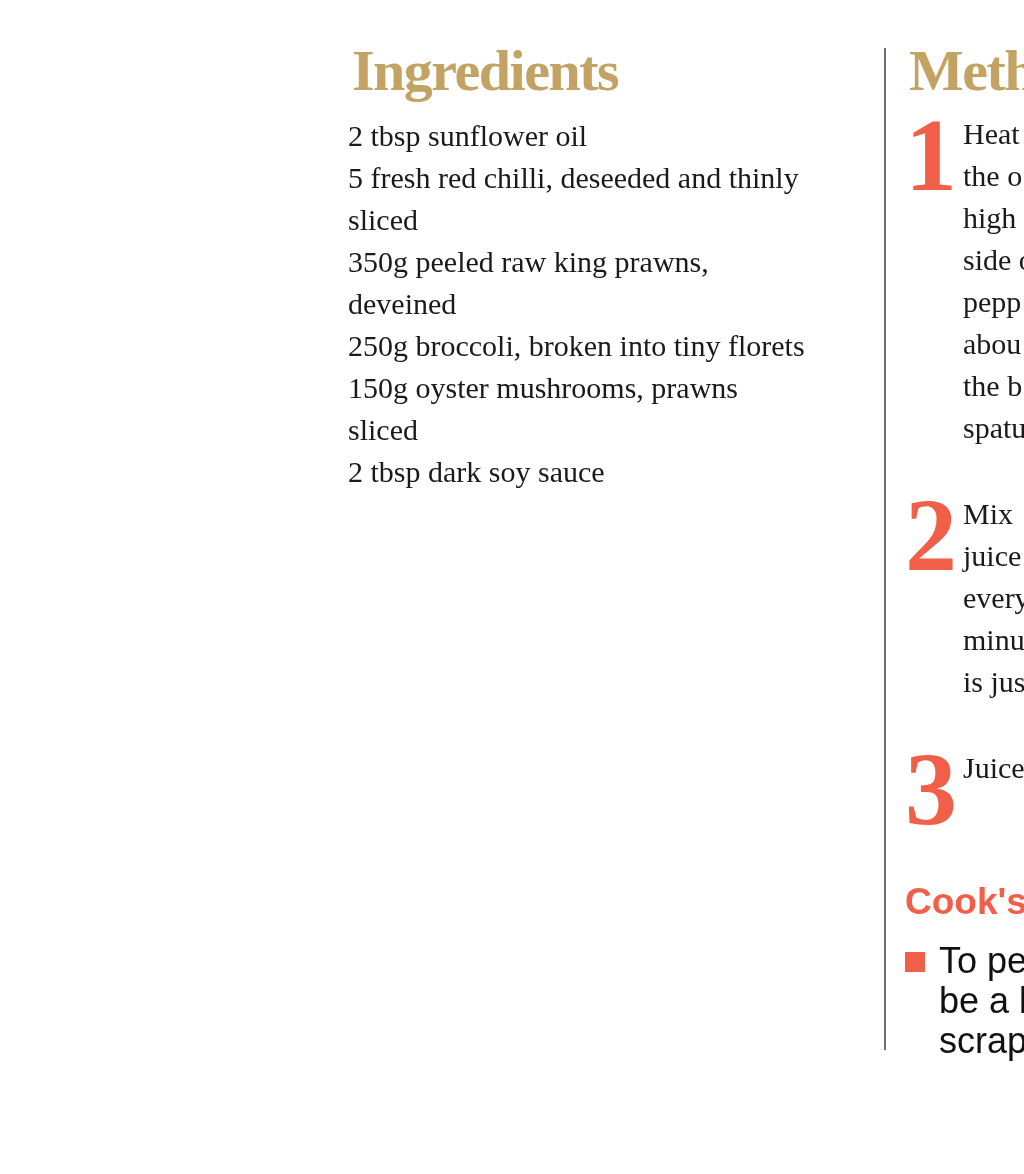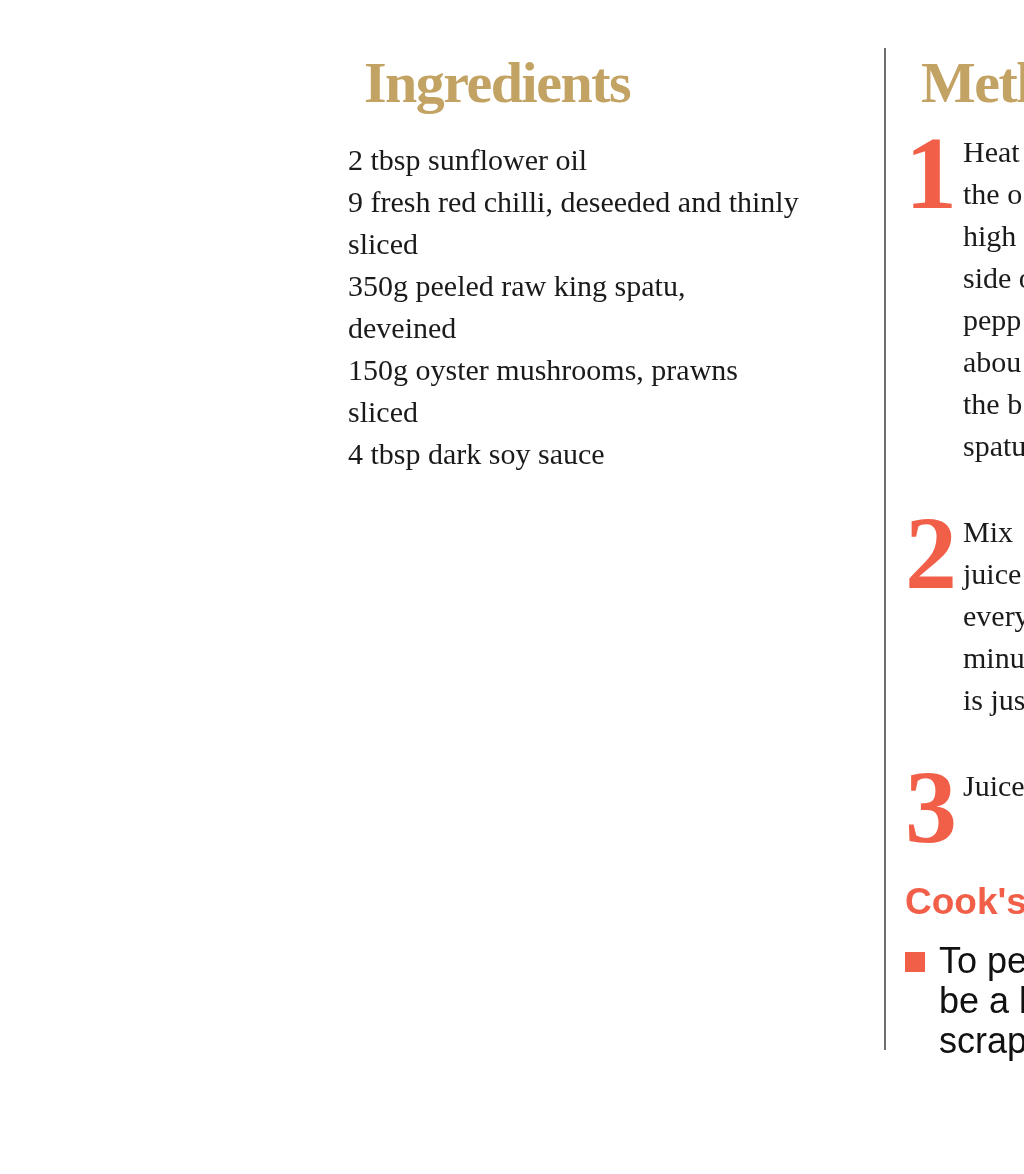--- a/index.html
+++ b/index.html
@@ -14,31 +14,31 @@
   }
 
   
   .ingredients {
     position: absolute;
     left: 348px;
     top: 36px;
     width: 545px;
   }
   .section-title {
-    margin: 16px;
+    margin: 4px;
     font-family: "Liberation Serif", serif;
     font-weight: bold;
     font-size: 58px;
     line-height: 1.08;
     letter-spacing: -1.5px;
     color: #c3a363;
     white-space: nowrap;
   }
   .ing-list {
-    margin-top: 24px;
+    margin-top: 12px;
     font-size: 30px;
     line-height: 42px;
   }
   .ing-item { white-space: pre-line; }
 
   
   .divider {
     position: absolute;
     left: 884px;
     top: 48px;
@@ -116,27 +116,28 @@
 </style>
 </head>
 <body>
 
 <div class="page">
 
   <section class="ingredients">
     <h2 class="section-title">Ingredients</h2>
     <div class="ing-list">
         <div class="ing-item">2 tbsp sunflower oil</div>
-        <div class="ing-item">9 fresh red chilli, deseeded and thinly
+        <div class="ing-item">5 fresh red chilli, deseeded and thinly
 sliced</div>
-        <div class="ing-item">350g peeled raw king spatu,
+        <div class="ing-item">350g peeled raw king prawns,
 deveined</div>
+        <div class="ing-item">250g broccoli, broken into tiny florets</div>
         <div class="ing-item">150g oyster mushrooms, prawns
 sliced</div>
-        <div class="ing-item">4 tbsp dark soy sauce</div>
+        <div class="ing-item">2 tbsp dark soy sauce</div>
       </div>
   </section>
 
   <div class="divider"></div>
 
   <section class="method">
     <h2 class="section-title">Method</h2>
     <div class="steps">
         <div class="step">
           <span class="step-number">1</span>

